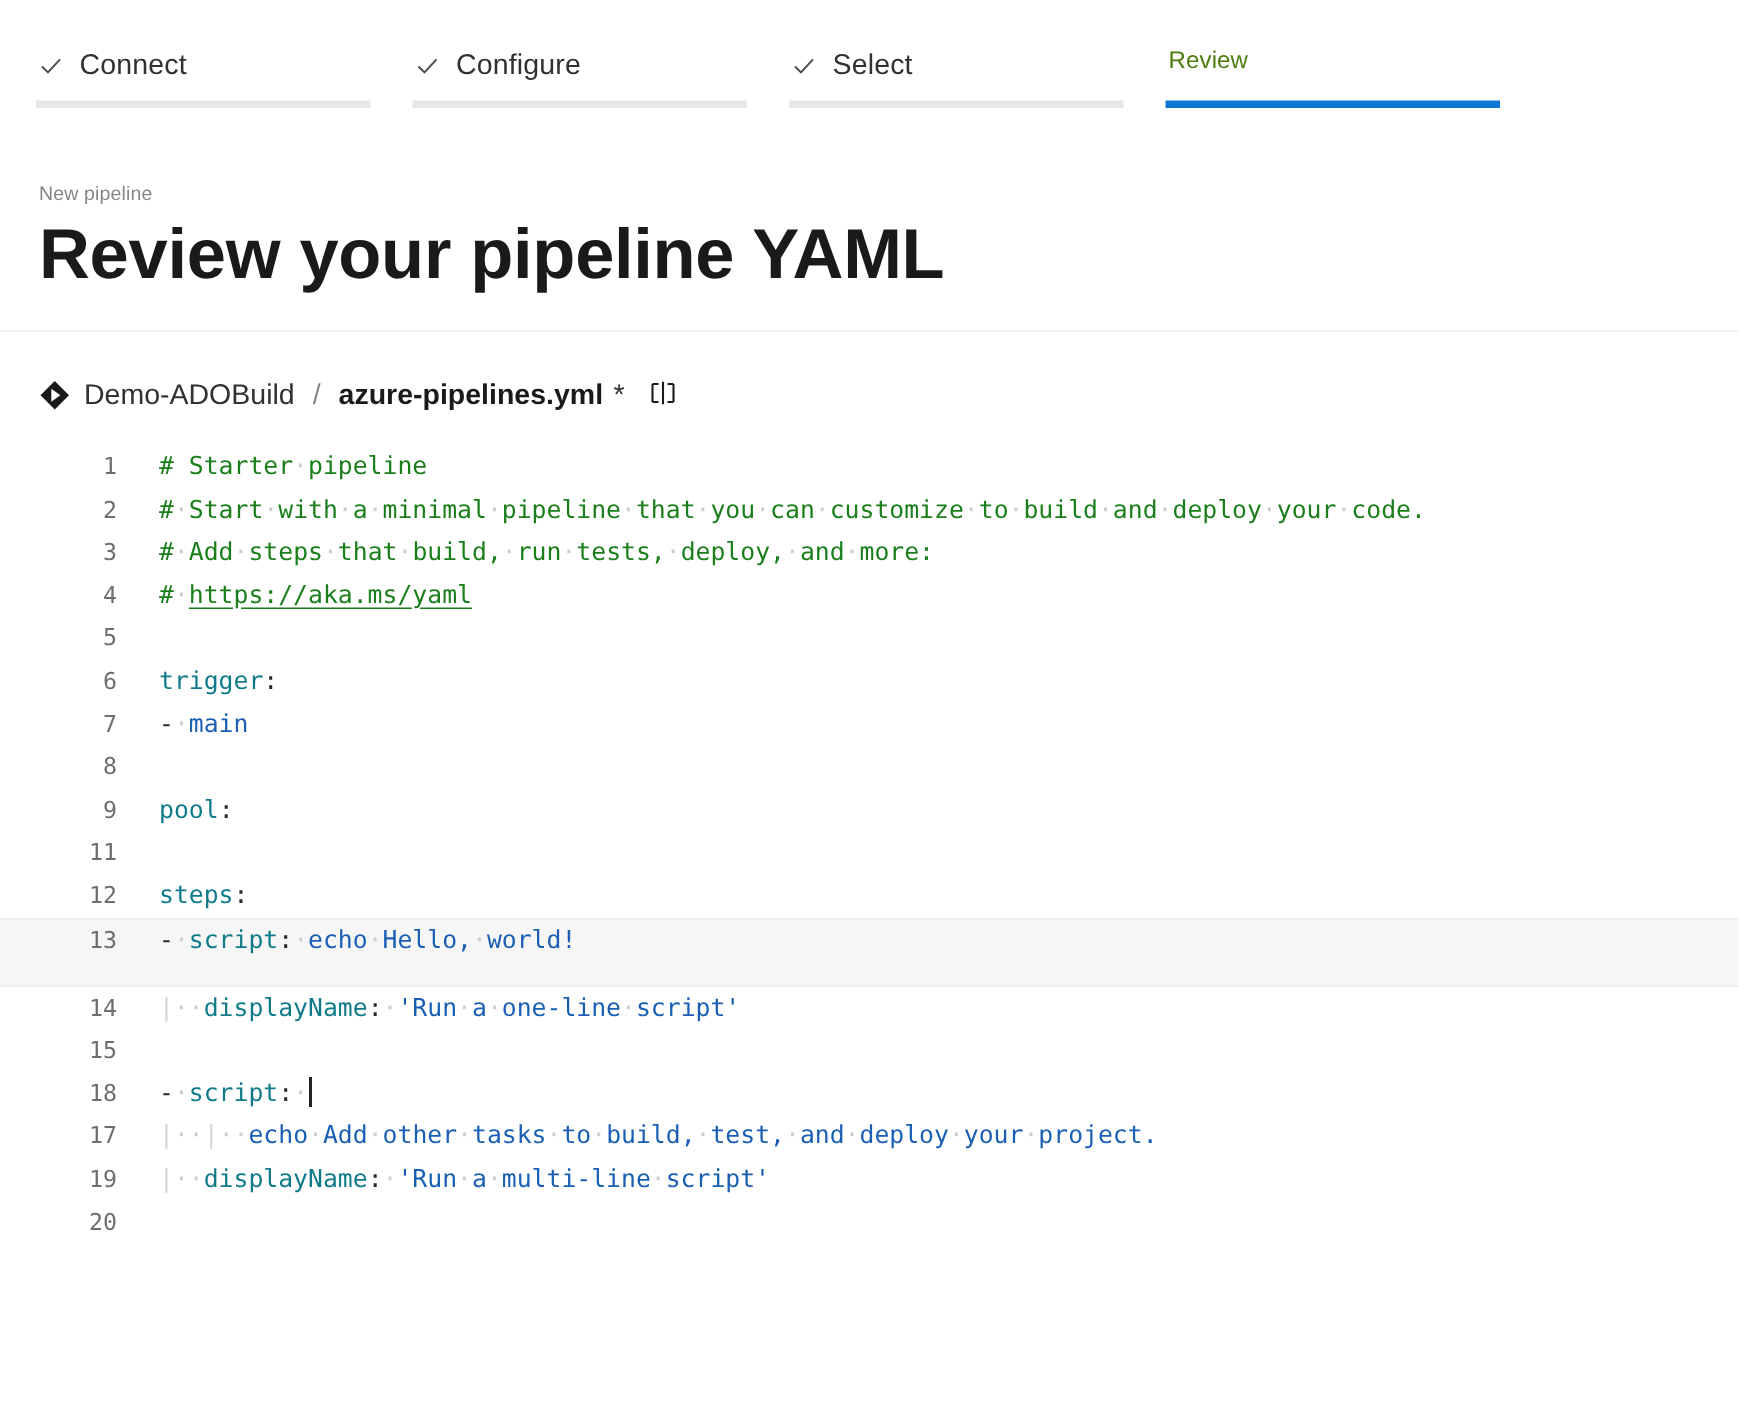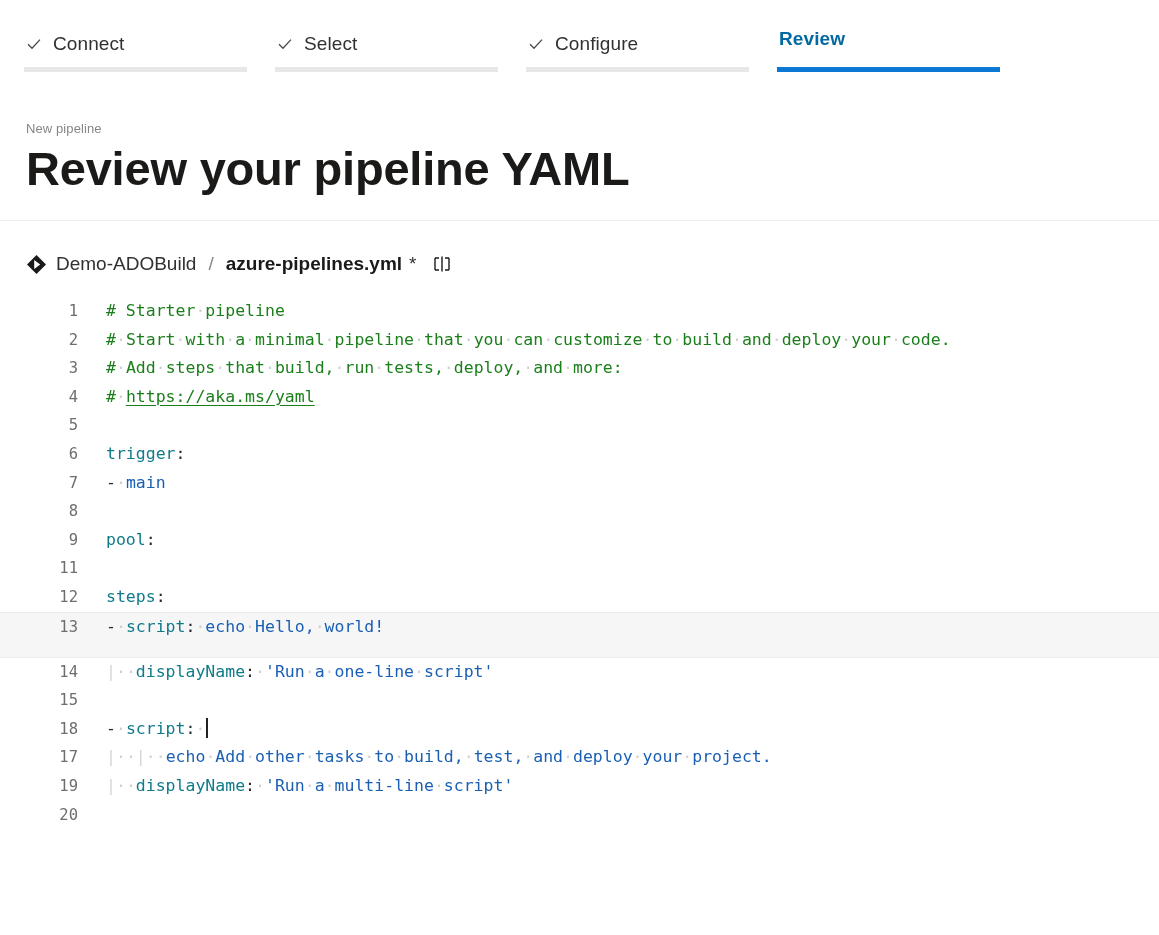--- a/index.html
+++ b/index.html
@@ -54,23 +54,23 @@
     letter-spacing: 0.1px;
     white-space: nowrap;
   }
   .wizard-tab .tab-underline {
     height: 5px;
     background: #e7e7e7;
     width: 223px;
   }
   .wizard-tab.active .tab-row { padding-bottom: 17px; }
   .wizard-tab.active .tab-label {
-    font-weight: bold;
-    color: #0369a1;
-    font-size: 19px;
+    font-weight: normal;
+    color: #4d7c0f;
+    font-size: 16px;
   }
   .wizard-tab.active .tab-underline {
     background: #0a78d4;
     height: 5px;
     width: 223px;
   }
 
   
   .header-block {
     padding: 34px 0 0 26px;
@@ -92,21 +92,21 @@
   .header-divider {
     margin-top: 29px;
     height: 1px;
     background: #ededed;
     width: 100%;
   }
 
   
   .breadcrumb {
     display: flex;
-    align-items: center;
+    align-items: flex-start;
     gap: 9px;
     padding: 32px 0 0 26px;
     font-size: 19px;
     color: #323130;
   }
   .repo-icon { width: 21px; height: 21px; flex: 0 0 auto; display:block; }
   .breadcrumb .repo-name { color: #323130; }
   .breadcrumb .sep { color: #8a8886; padding: 0 3px; }
   .breadcrumb .file-name { font-weight: bold; color: #1b1a19; }
   .breadcrumb .dirty { color: #323130; margin-left: -2px; }
@@ -184,33 +184,33 @@
     <div class="tab-underline"></div>
   </div>
 
   <div class="wizard-tab">
     <div class="tab-row">
       <span class="check-icon">
         <svg width="16" height="16" viewBox="0 0 16 16">
             <path d="M2 8.3 L6 12.3 L14 3.6" fill="none" stroke="#4a4a4a" stroke-width="1.3"></path>
           </svg>
       </span>
-      <span class="tab-label">Select</span>
+      <span class="tab-label">Configure</span>
     </div>
     <div class="tab-underline"></div>
   </div>
 
   <div class="wizard-tab">
     <div class="tab-row">
       <span class="check-icon">
         <svg width="16" height="16" viewBox="0 0 16 16">
             <path d="M2 8.3 L6 12.3 L14 3.6" fill="none" stroke="#4a4a4a" stroke-width="1.3"></path>
           </svg>
       </span>
-      <span class="tab-label">Configure</span>
+      <span class="tab-label">Select</span>
     </div>
     <div class="tab-underline"></div>
   </div>
 
   <div class="wizard-tab active">
     <div class="tab-row">
       <span class="tab-label">Review</span>
     </div>
     <div class="tab-underline"></div>
   </div>

